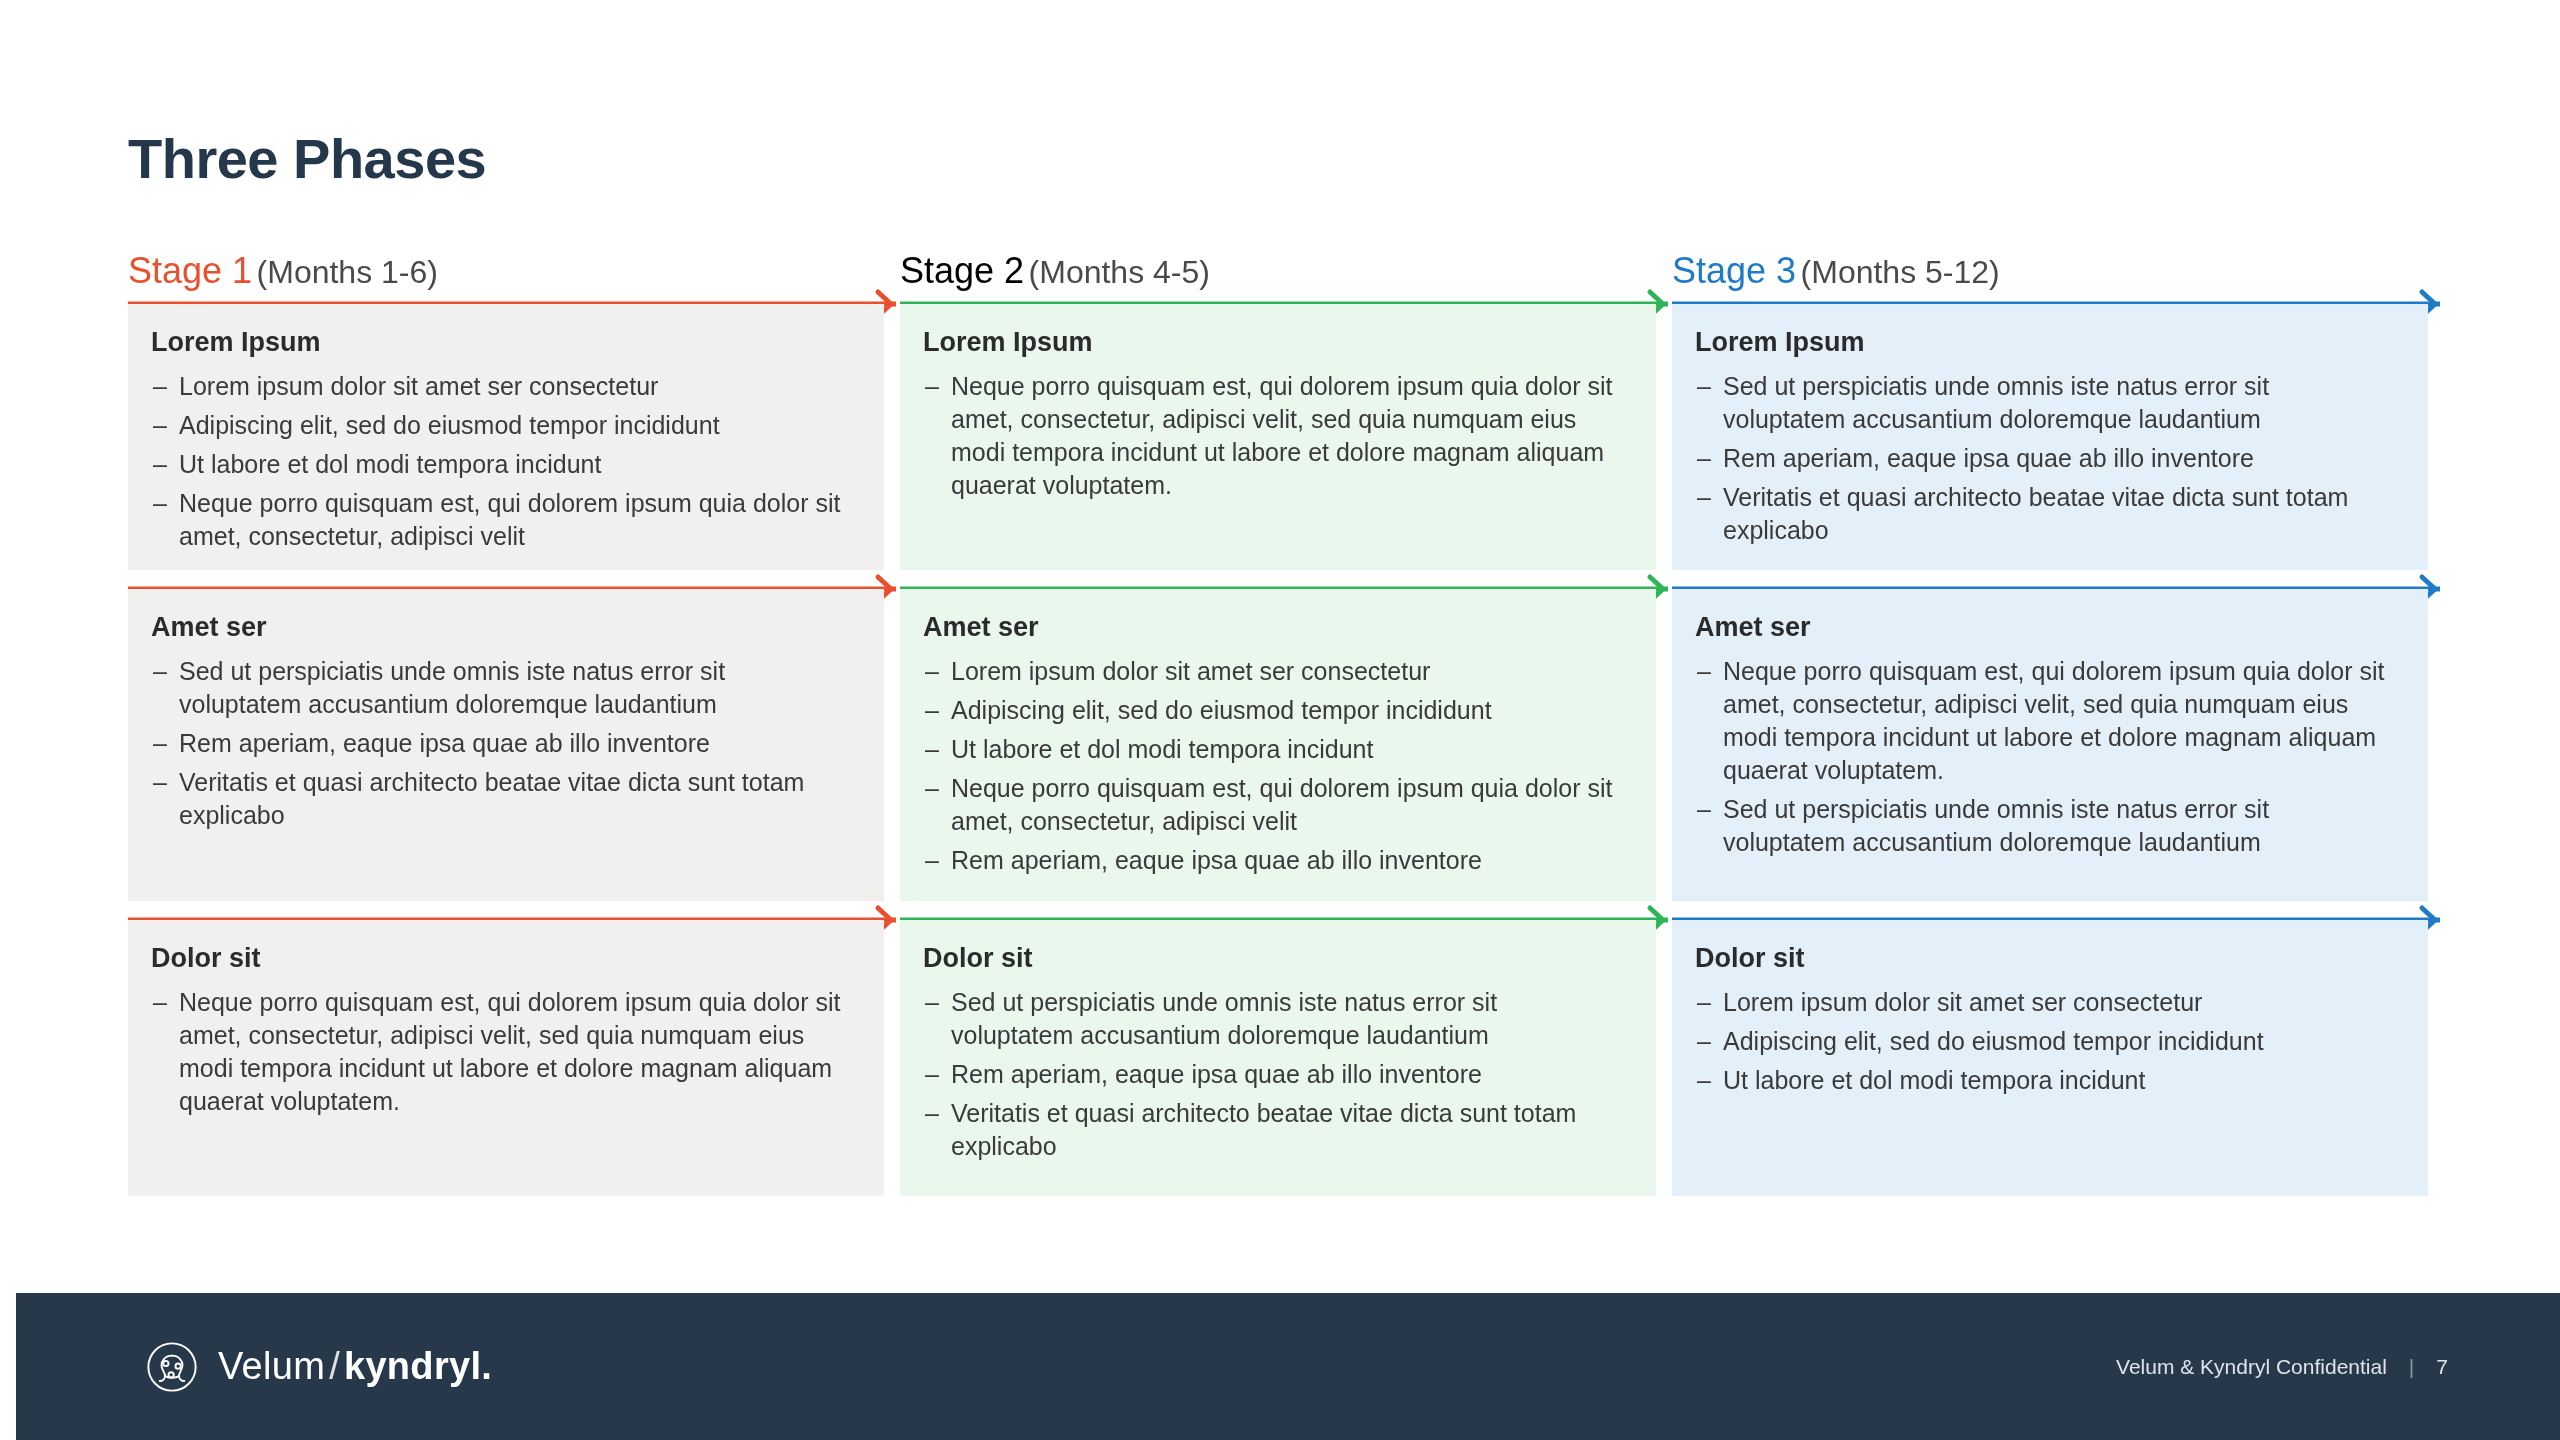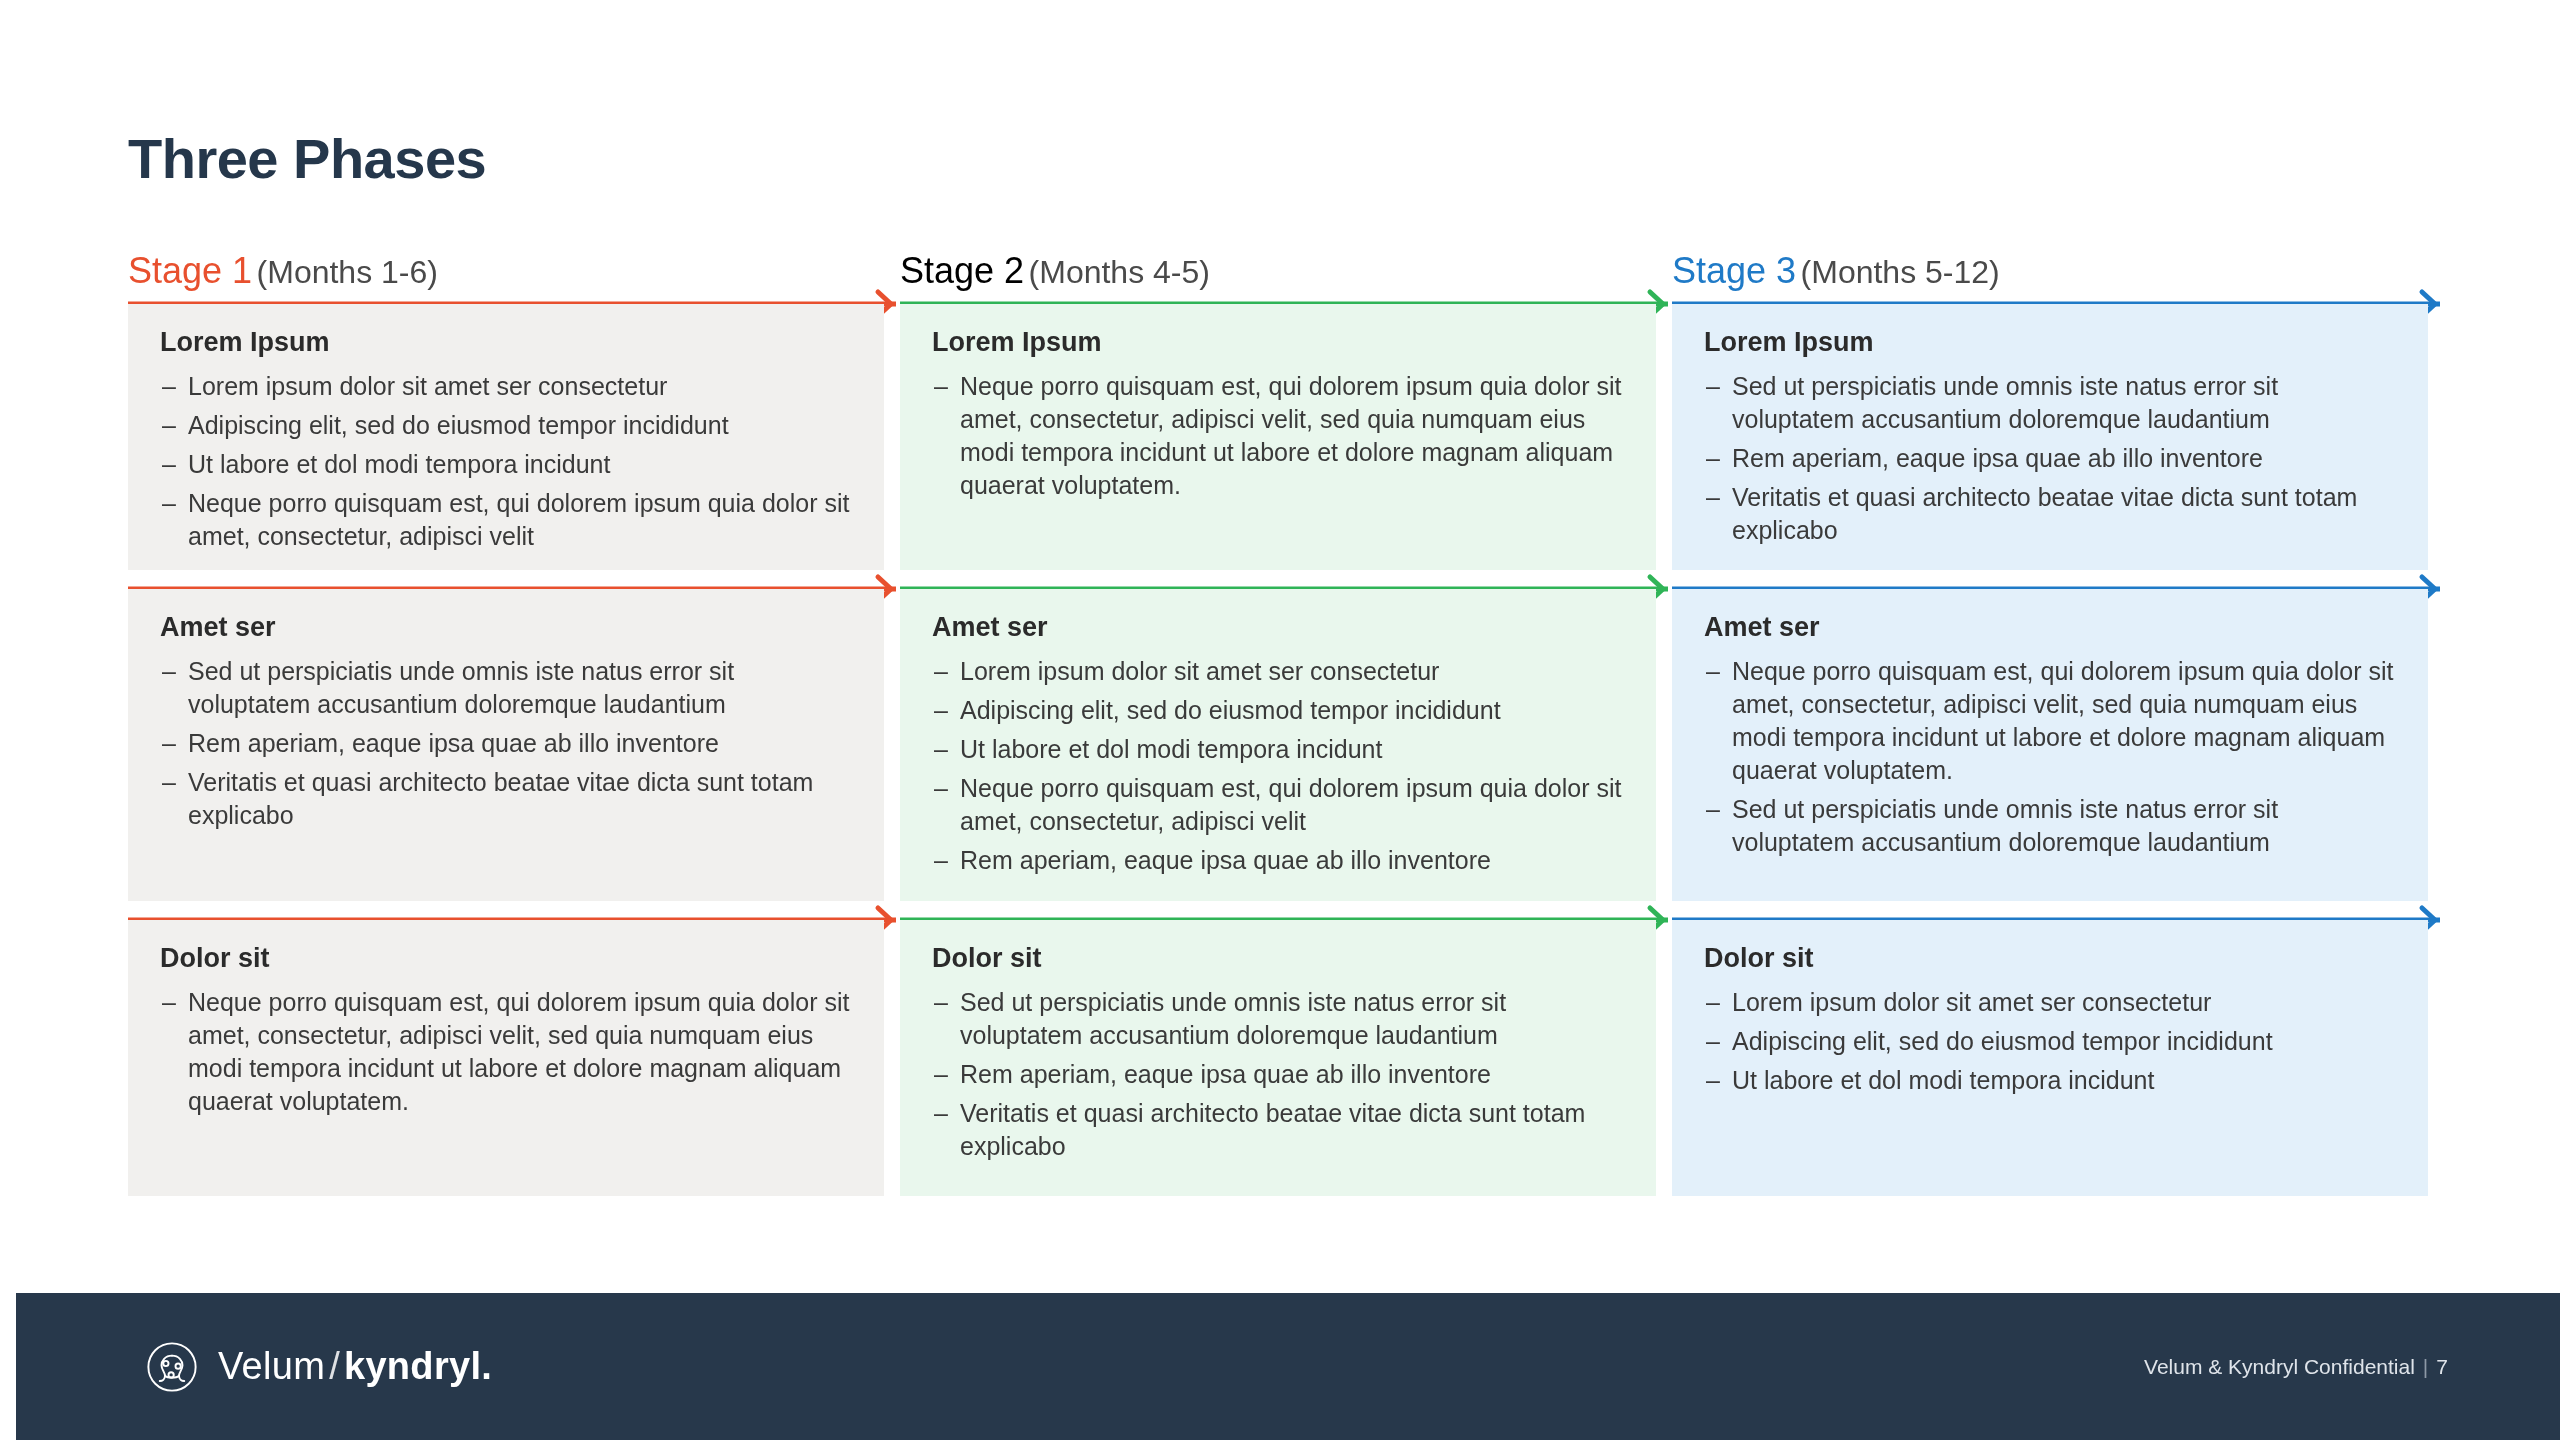--- a/index.html
+++ b/index.html
@@ -76,21 +76,21 @@
     pointer-events: none;
   }
   .arrow svg { display: block; overflow: visible; }
 
   .panel {
     position: absolute;
     left: 0;
     top: 6px;
     right: 0;
     bottom: 0;
-    padding: 22px 30px 18px 32px;
+    padding: 22px 30px 18px 23px;
     box-sizing: border-box;
   }
 
   .panel-title {
     font-size: 27px;
     font-weight: bold;
     color: #2b2b2b;
     margin: 0 0 12px 0;
     line-height: 1.2;
   }
@@ -151,21 +151,21 @@
     white-space: nowrap;
   }
   .brand-text .sep { opacity: 0.85; padding: 0 4px; }
   .brand-text .kyndryl { font-weight: bold; }
 
   .footer-right {
     position: absolute;
     right: 128px;
     display: flex;
     align-items: center;
-    gap: 8px;
+    gap: 22px;
     color: #dfe4ea;
     font-size: 21px;
     white-space: nowrap;
   }
   .footer-right .divider { color: #8d99a6; }
 </style>
 </head>
 <body>
 
 <div>

